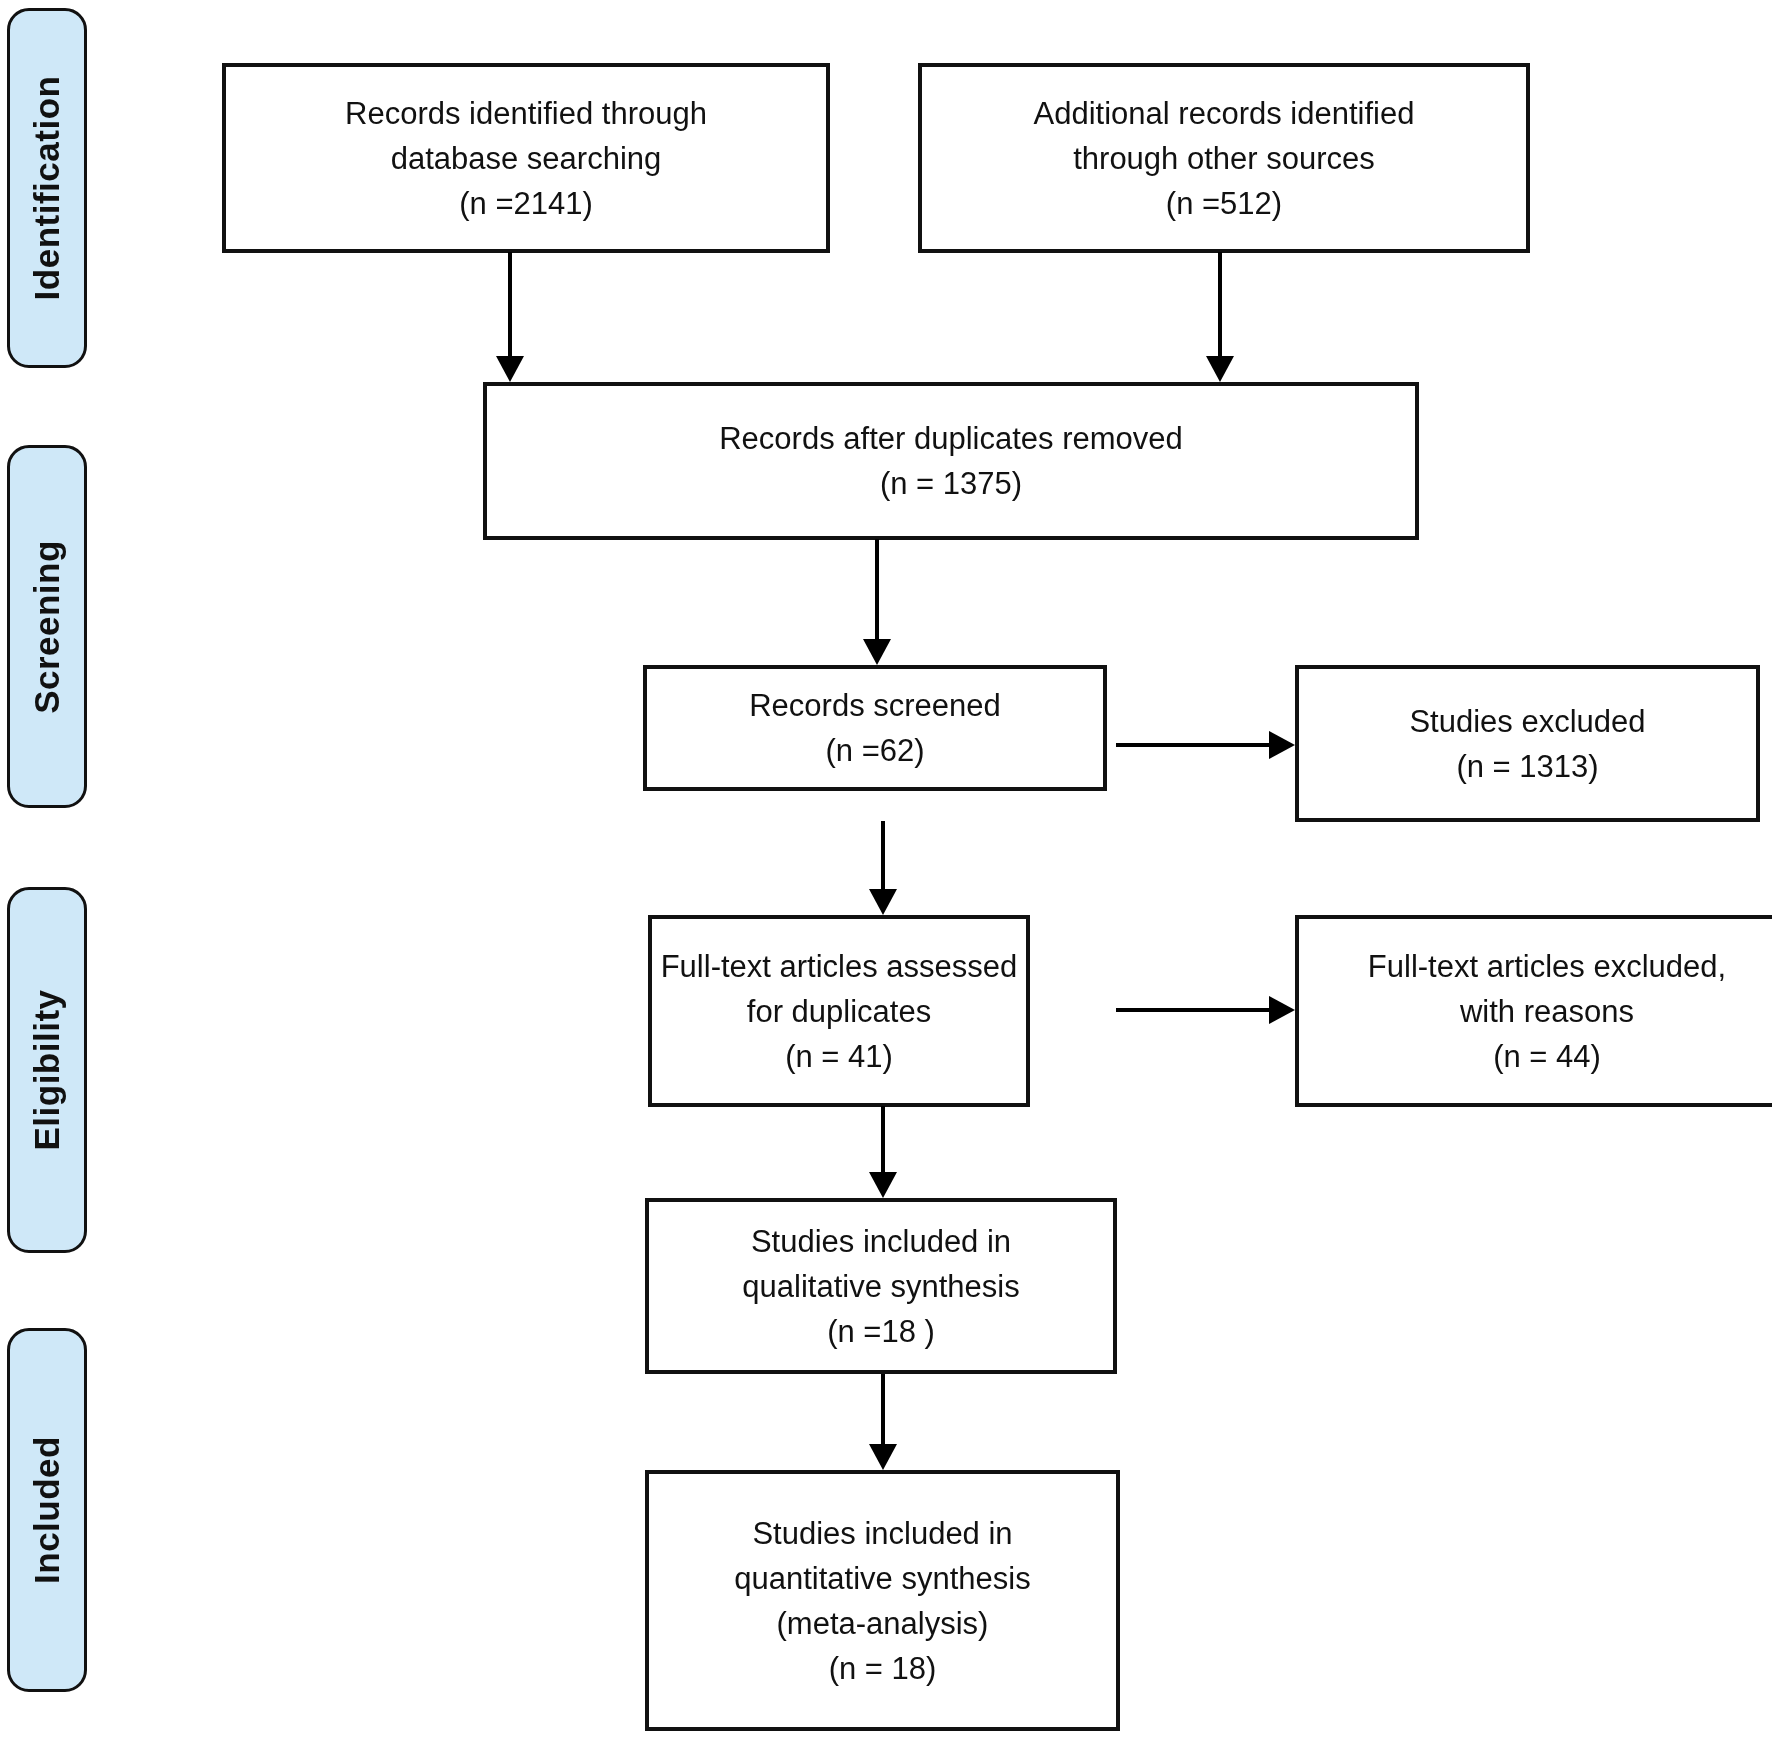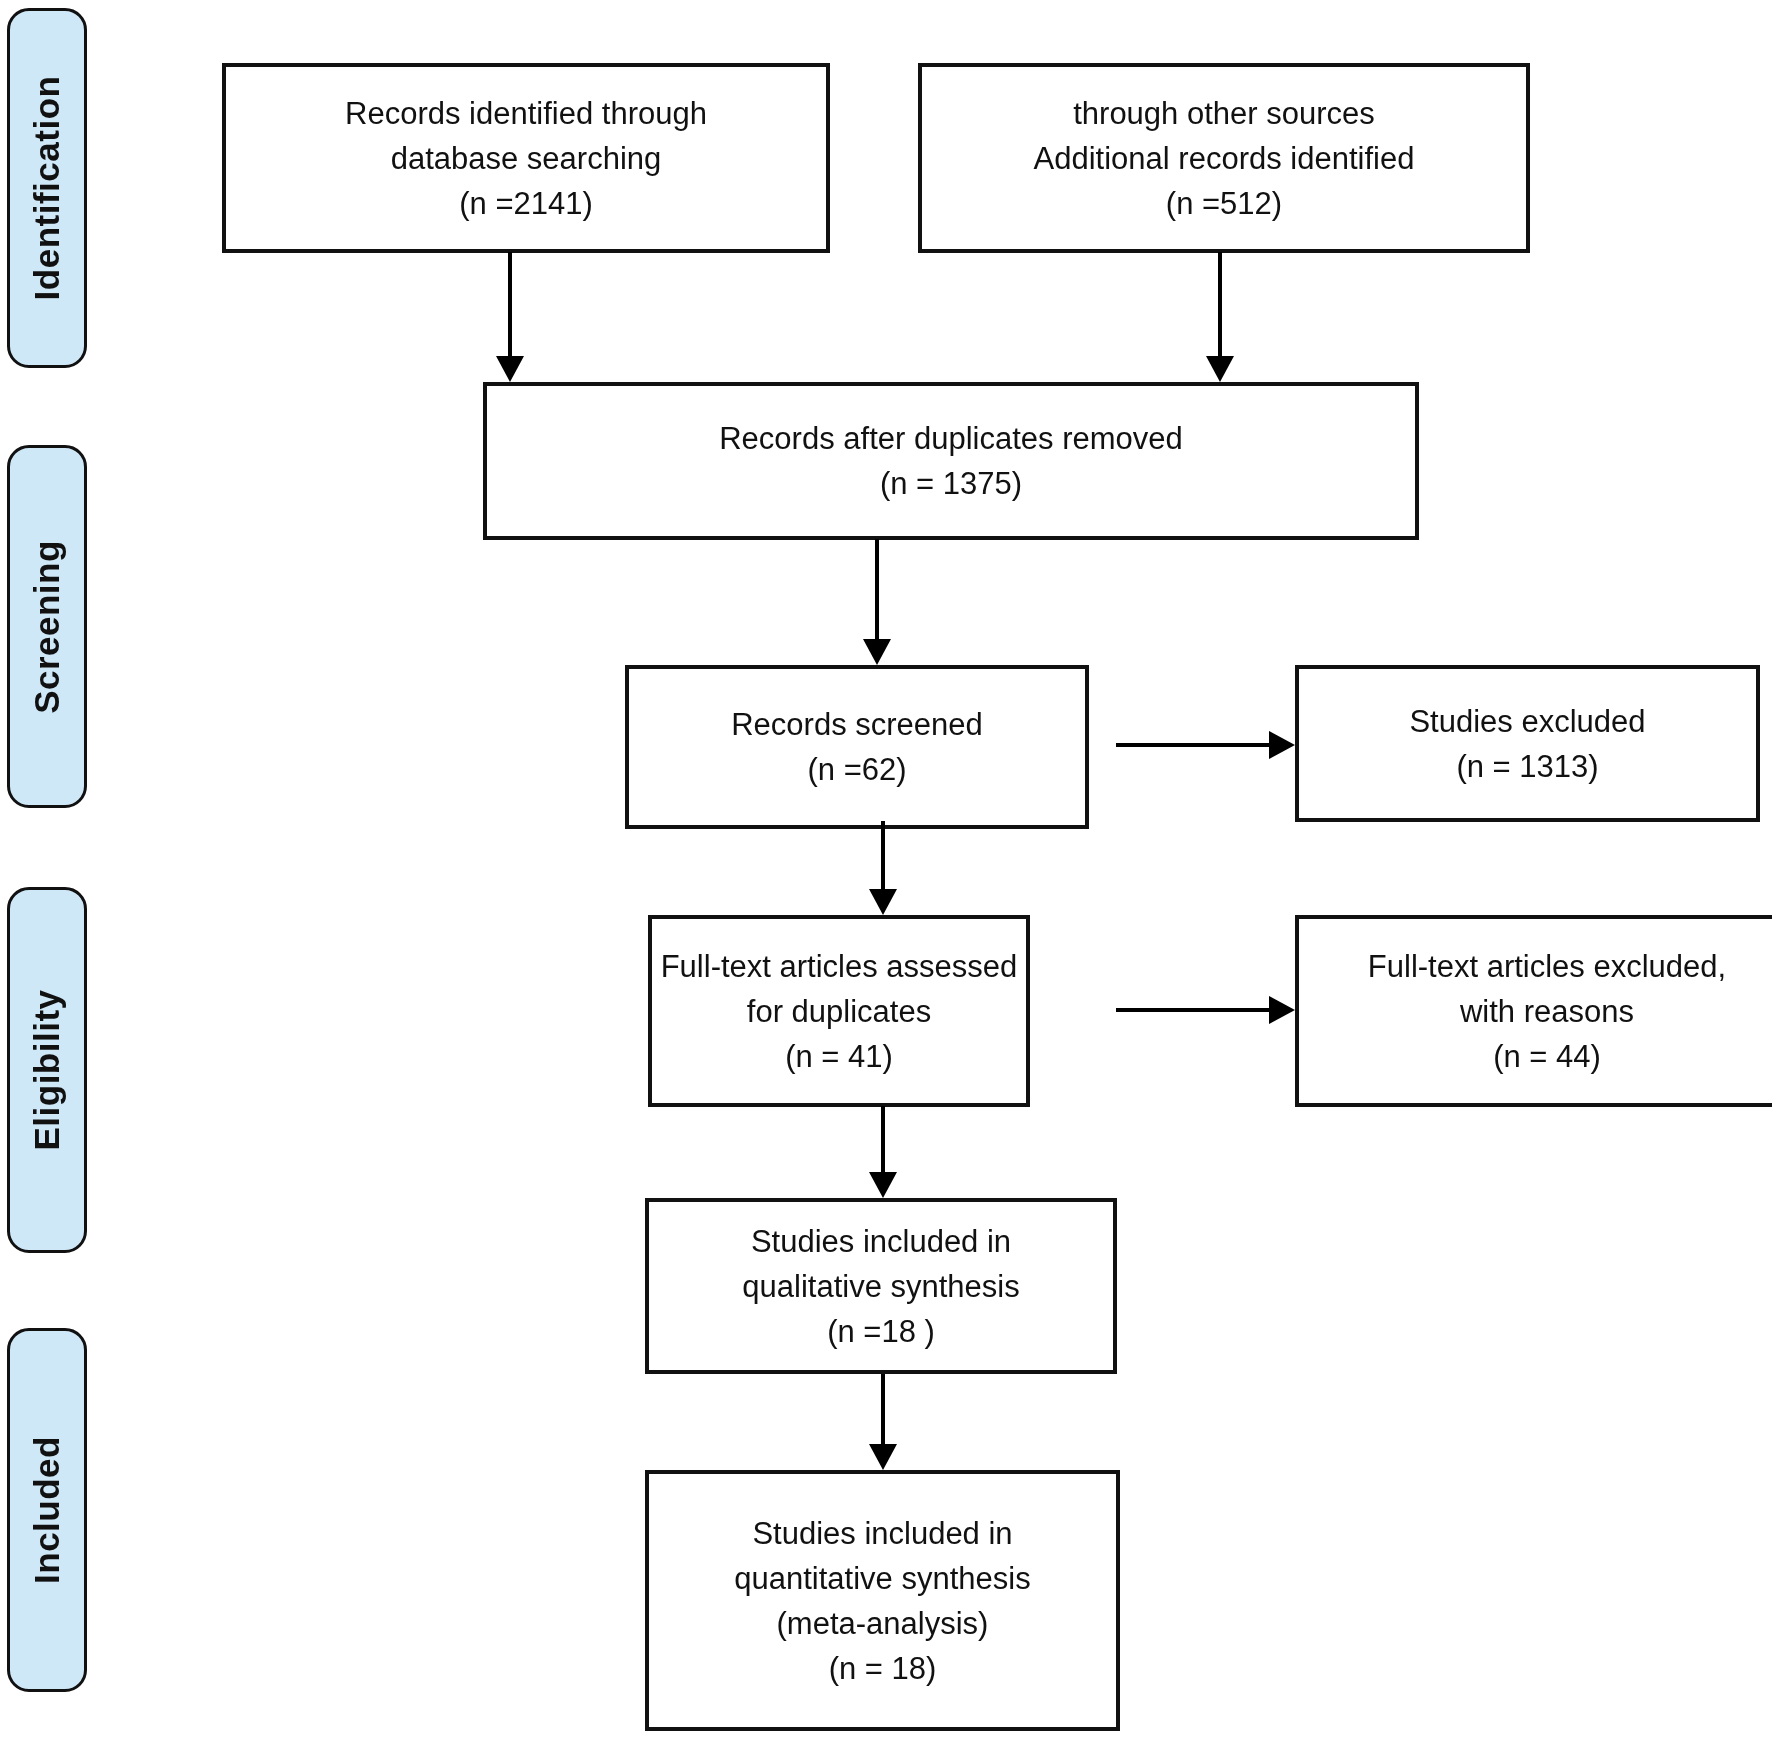--- a/index.html
+++ b/index.html
@@ -115,31 +115,31 @@
     <span class="stage-text">Included</span>
   </div>
 
   <div class="fbox" style="left:222px; top:63px; width:608px; height:190px">
     <span class="bline">Records identified through</span>
     <span class="bline">database searching</span>
     <span class="bline">(n =2141)</span>
   </div>
 
   <div class="fbox" style="left:918px; top:63px; width:612px; height:190px">
+    <span class="bline">Additional records identified</span>
     <span class="bline">through other sources</span>
-    <span class="bline">Additional records identified</span>
     <span class="bline">(n =512)</span>
   </div>
 
   <div class="fbox" style="left:483px; top:382px; width:936px; height:158px">
     <span class="bline">Records after duplicates removed</span>
     <span class="bline">(n = 1375)</span>
   </div>
 
-  <div class="fbox" style="left:625px; top:665px; width:464px; height:164px">
+  <div class="fbox" style="left:643px; top:665px; width:464px; height:126px">
     <span class="bline">Records screened</span>
     <span class="bline">(n =62)</span>
   </div>
 
   <div class="fbox" style="left:1295px; top:665px; width:465px; height:157px">
     <span class="bline">Studies excluded</span>
     <span class="bline">(n = 1313)</span>
   </div>
 
   <div class="fbox" style="left:648px; top:915px; width:382px; height:192px">

